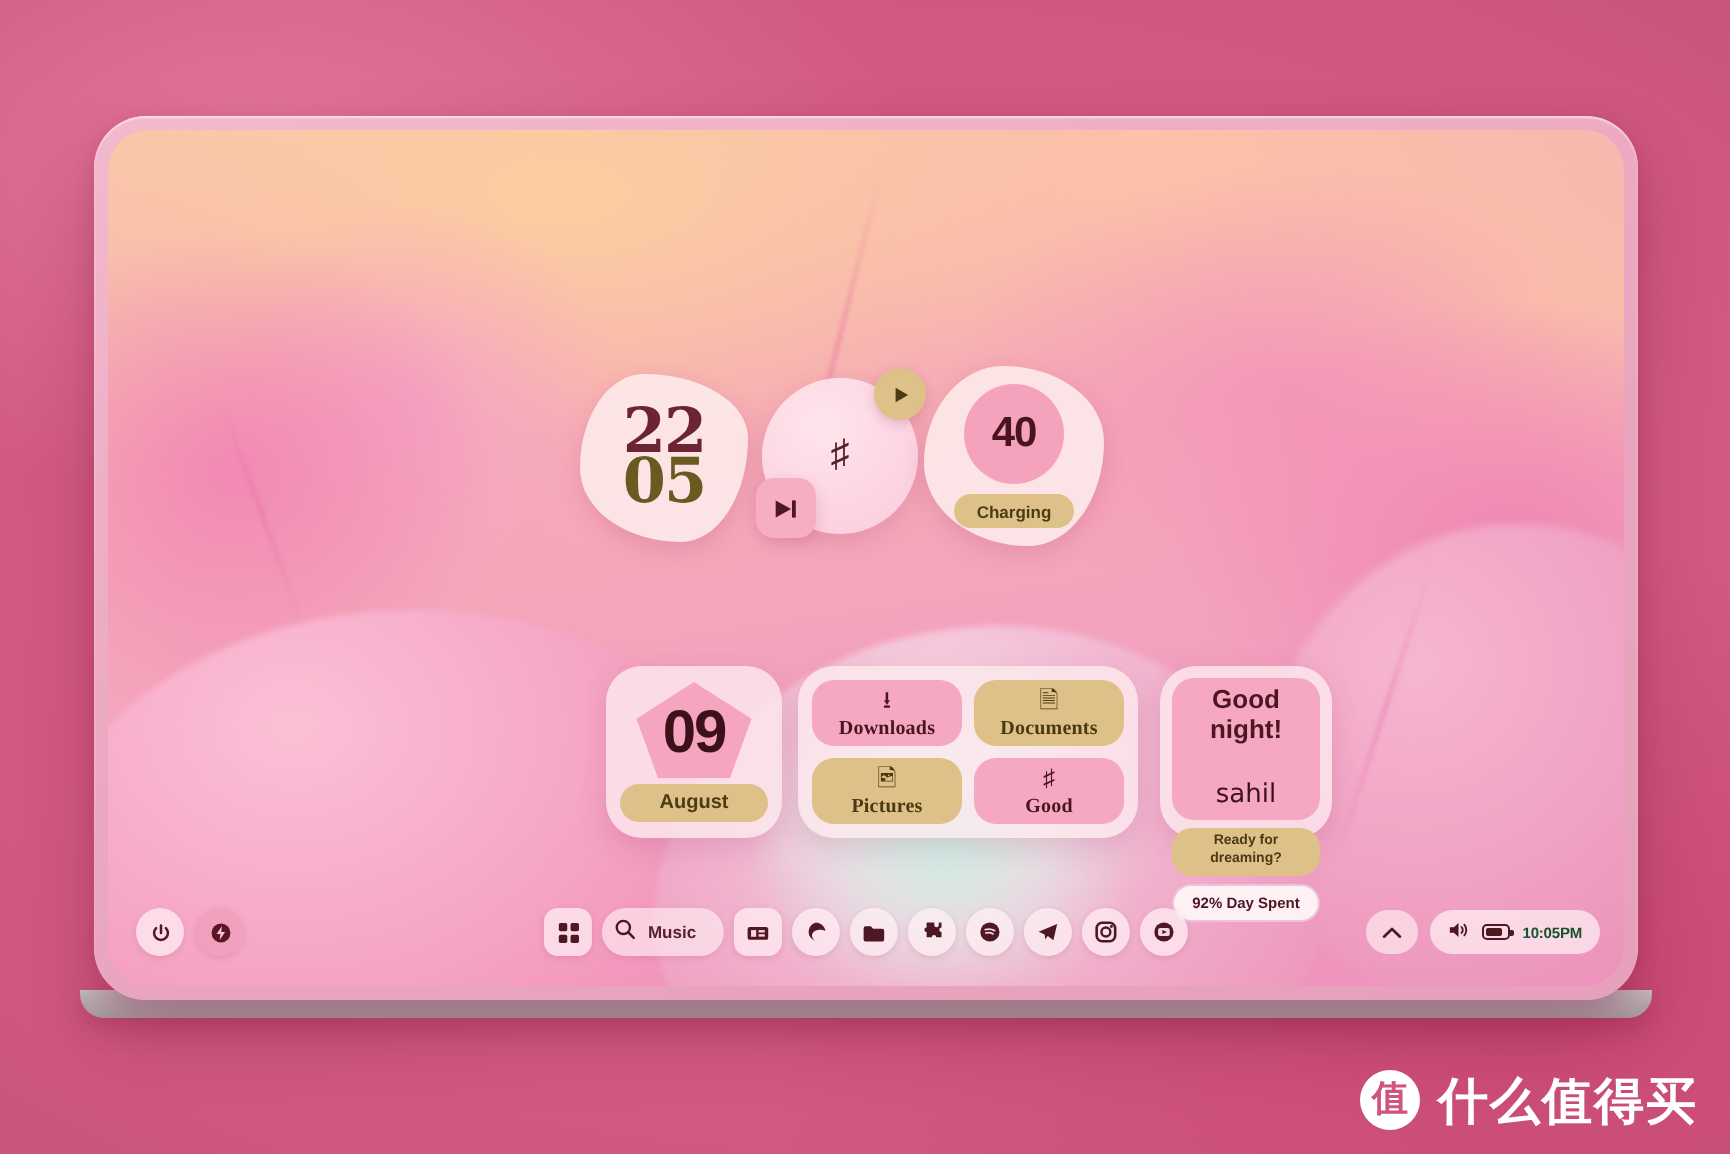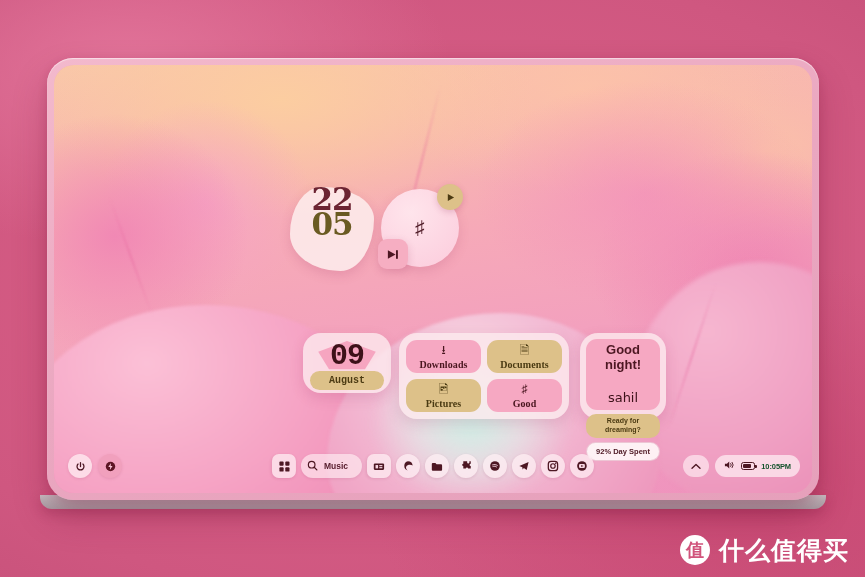--- a/index.html
+++ b/index.html
@@ -150,21 +150,21 @@
   
   .scallop {
     position: absolute;
     background: rgba(253,236,236,.88);
     box-shadow: 0 4px 12px rgba(150,40,90,.16);
   }
   .scallop-22 {
     left: 236px; top: 122px;
     width: 84px; height: 84px;
     border-radius: 38% 62% 40% 60% / 56% 38% 62% 44%;
-    display: flex; align-items: flex-start; justify-content: center;
+    display: flex; align-items: center; justify-content: center;
   }
   .time-stack {
     display: flex; flex-direction: column;
     align-items: center; line-height: .82;
     font-family: "DejaVu Serif", serif;
     font-weight: 700;
     font-size: 31px;
     letter-spacing: -1px;
   }
   .time-hh { color: #6c2432; }
@@ -237,24 +237,24 @@
   .w-card {
     position: absolute;
     background: rgba(253,234,238,.80);
     border-radius: 18px;
     box-shadow: 0 5px 14px rgba(150,40,90,.16);
   }
 
   
   .card-date {
     left: 249px; top: 268px;
-    width: 88px; height: 60px;
+    width: 88px; height: 86px;
     padding: 8px 7px 8px 7px;
     display: flex; flex-direction: column;
-    align-items: center; justify-content: space-between; font-family: Liberation Mono, monospace;
+    align-items: center; justify-content: space-between;
   }
   .date-penta {
     position: relative;
     width: 60px; height: 52px;
     display: flex; align-items: center; justify-content: center;
   }
   .date-penta::before {
     content: "";
     position: absolute; inset: 0;
     background: #f6a5c0;
@@ -486,20 +486,24 @@
             <polygon points="2,1 9,5 2,9" fill="#4b3a12"></polygon>
           </svg>
         </div>
         <div class="next-chip">
           <svg width="12" height="11" viewBox="0 0 14 12">
             <polygon points="1,1 10,6 1,11" fill="#4d1723"></polygon>
             <rect x="10.5" y="1" width="2.2" height="10" fill="#4d1723"></rect>
           </svg>
         </div>
 
+        <div class="scallop scallop-batt">
+          <div class="batt-ring">40</div>
+          <div class="batt-pill">Charging</div>
+        </div>
 
         <div class="w-card card-date">
           <div class="date-penta">
             <span class="date-num">09</span>
           </div>
           <div class="date-pill">August</div>
         </div>
 
         <div class="w-card card-folders">
           <div class="folder-tile tile-pink">

